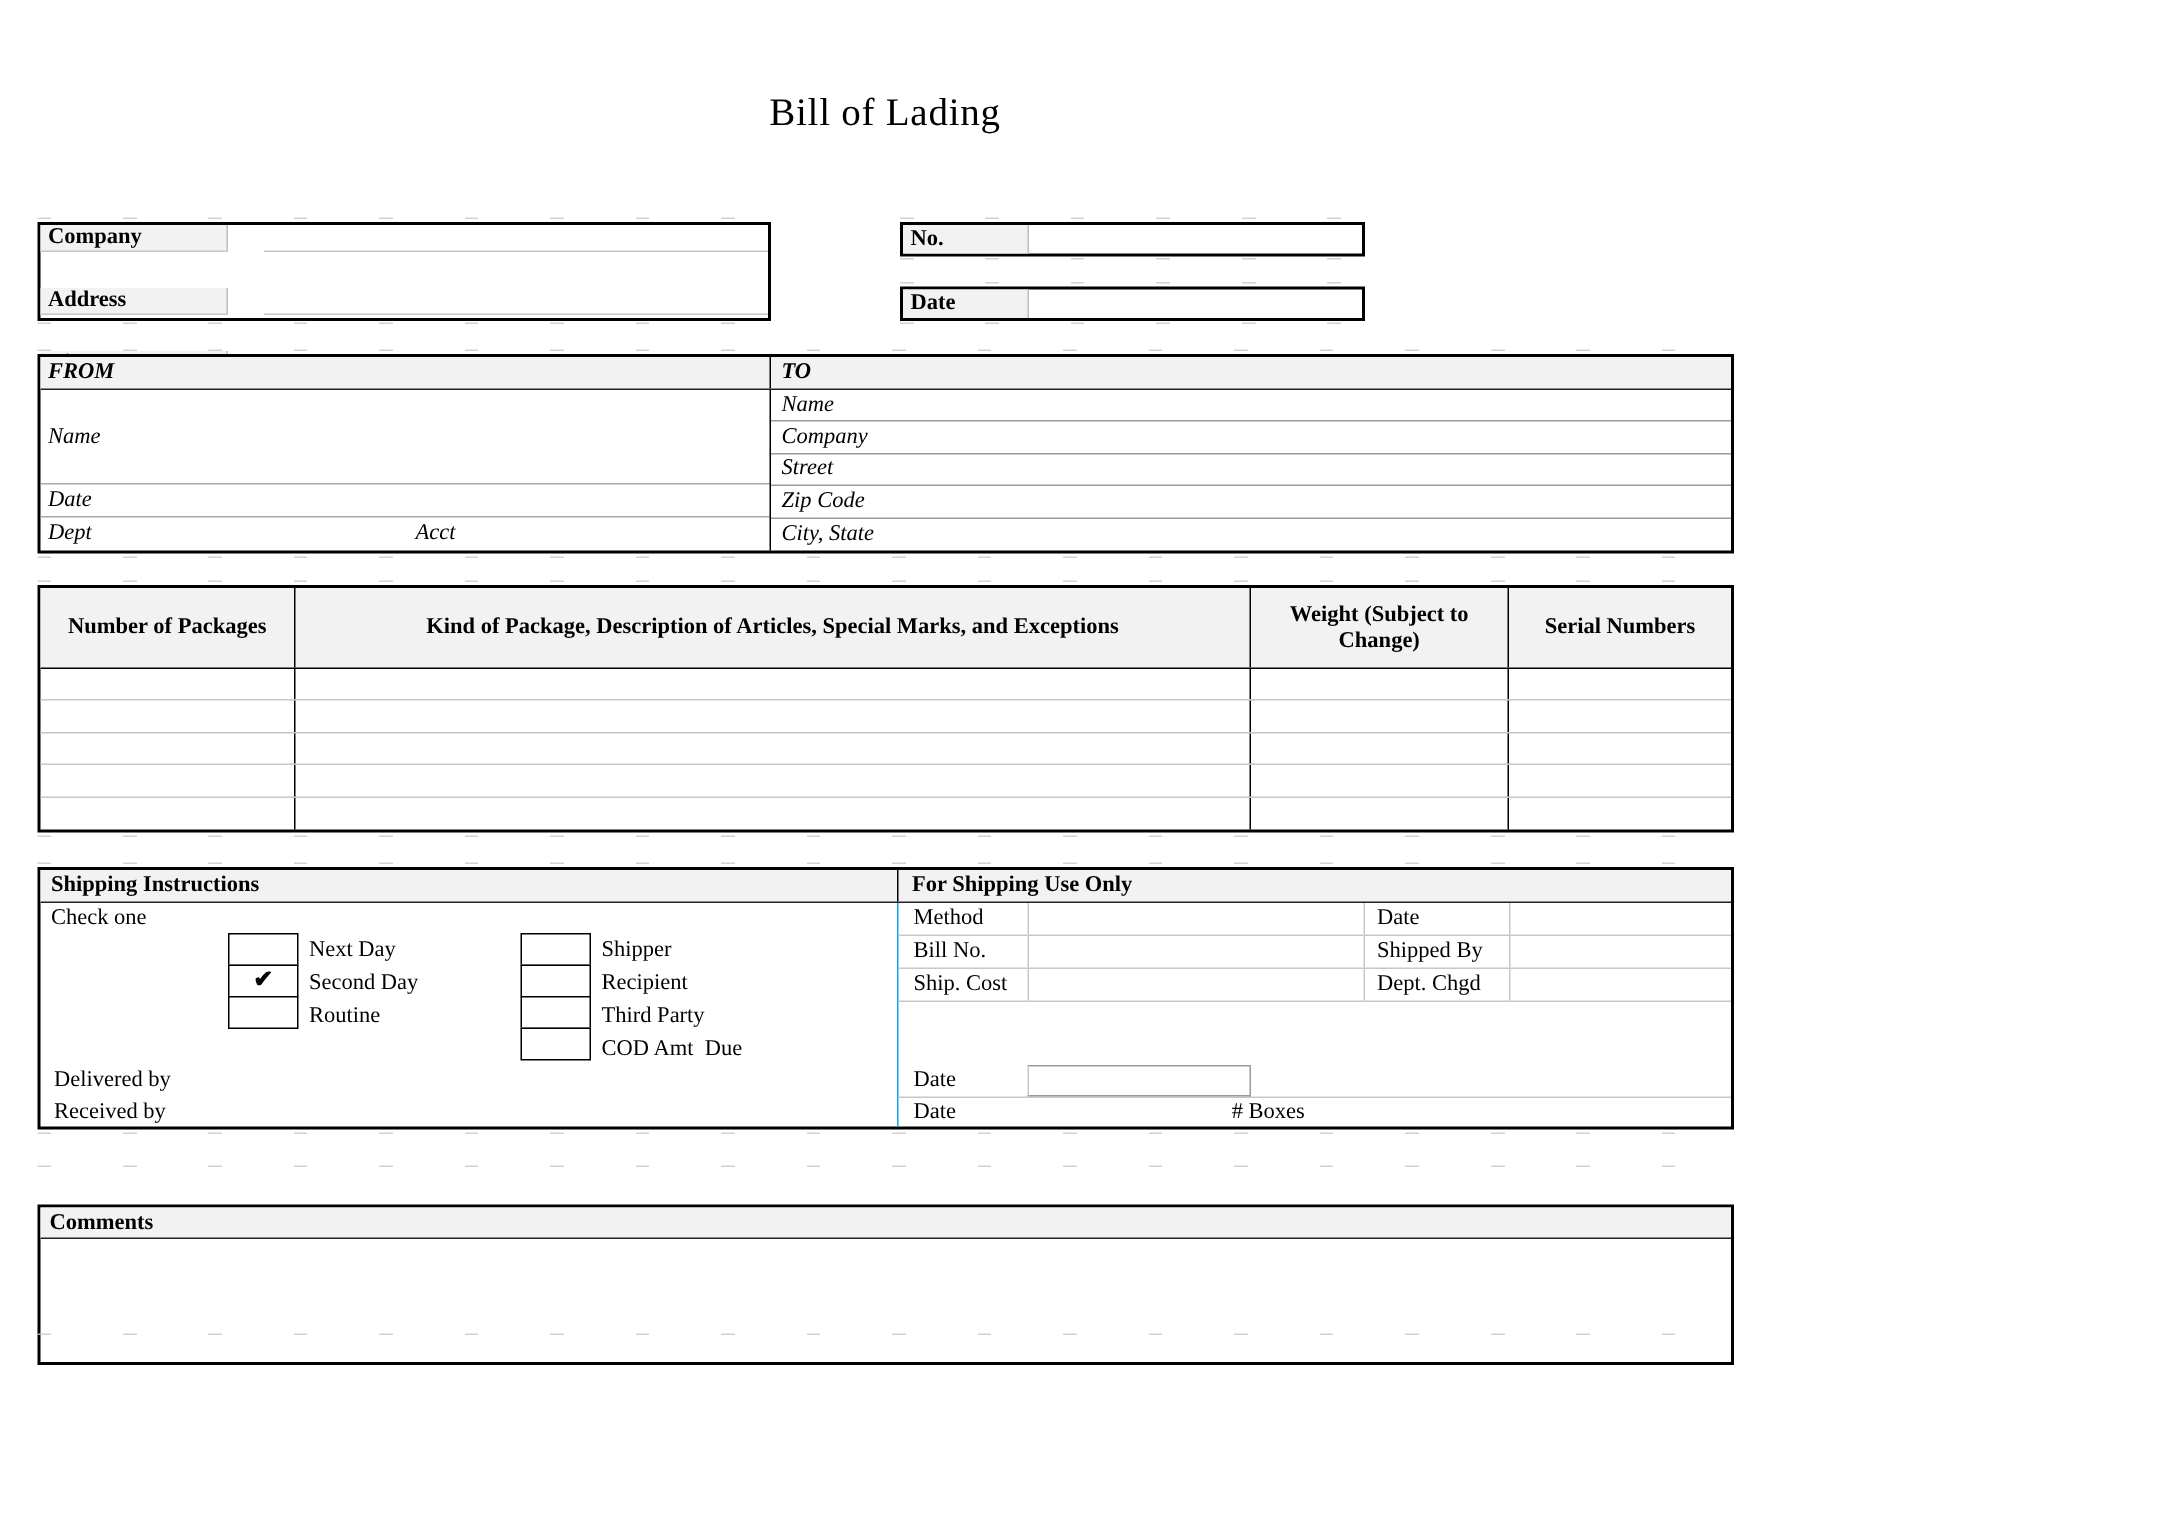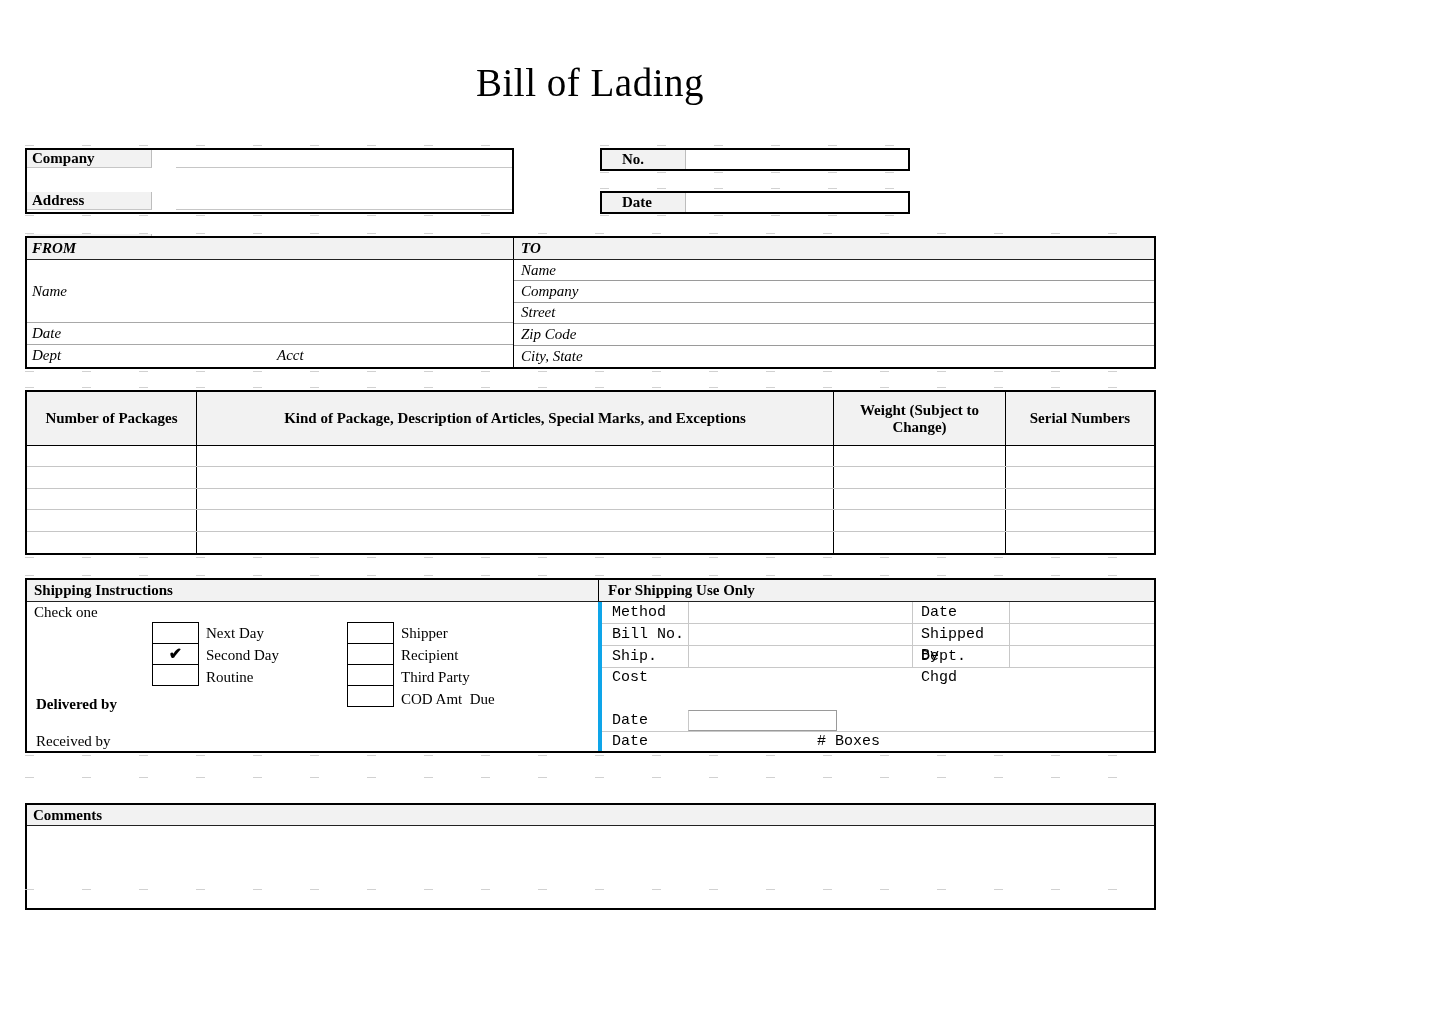--- a/index.html
+++ b/index.html
@@ -1,33 +1,33 @@
 <!DOCTYPE html>
 <html><head>
 <meta charset="utf-8">
 <style>
   * { box-sizing: border-box; margin: 0; padding: 0; }
   html, body { width: 1448px; height: 1024px; background: #ffffff; overflow: hidden; }
   body { font-family: "Liberation Serif", "DejaVu Serif", serif; color: #000; font-size: 15px; }
   .page { position: relative; width: 1448px; height: 1024px; background: #fff; }
 
-  .title { left: 0; top: 60; width: 1180px; text-align: center; font-size: 39px; letter-spacing: .5px; }
+  .title { left: 0; top: 60; width: 1180px; text-align: center; font-size: 26px; letter-spacing: .5px; }
   .title { position: absolute; top: 60px; }
 
   .sec { position: absolute; border: 2px solid #000; background: #fff; gap: 24px; }
 
   
   .kv3 { display: grid; grid-template-columns: 125px 1fr; grid-auto-rows: 1fr; }
   .kv3 .lbl { background: #f2f2f2; font-weight: bold; padding-left: 5px; border-right: 1px solid #bdbdbd; display: flex; align-items: center; }
   .kv3 .val { background: #fff; }
   .kv3 .rb { border-bottom: 1px solid #c6c6c6; }
 
   
   .kv1 { display: grid; grid-template-columns: 84px 1fr; }
-  .kv1 .lbl { background: #f2f2f2; font-weight: bold; padding-left: 20px; border-right: 1px solid #bdbdbd; display: flex; align-items: center; }
+  .kv1 .lbl { background: #f2f2f2; font-weight: bold; padding-left: 5px; border-right: 1px solid #bdbdbd; display: flex; align-items: center; }
 
   
   .ft-head { display: flex; height: 22px; background: #f2f2f2; border-bottom: 1px solid #222; }
   .ft-head .fh { width: 486px; font-weight: bold; padding-left: 5px; line-height: 21px; }
   .ft-head .th { flex: 1; font-weight: bold; padding-left: 7px; line-height: 21px; border-left: 1px solid #000; }
   .ft-body { position: relative; height: 107px; }
   .ft-left { position: absolute; left: 0; top: 0; width: 486px; height: 107px; }
   .ft-name { height: 63px; border-bottom: 1px solid #a8a8a8; display: flex; align-items: center; padding-left: 5px; }
   .ft-row { height: 22px; line-height: 21px; padding-left: 5px; border-bottom: 1px solid #a8a8a8; position: relative; }
   .ft-row.last { border-bottom: none; }
@@ -45,21 +45,21 @@
   .pt-row .bc { border-right: 1px solid #000; height: 100%; }
   .pt-row .bc:last-child { border-right: none; }
   .w1 { width: 170px; } .w2 { width: 637px; } .w3 { width: 172px; } .w4 { flex: 1; }
 
   
   .sh-head { display: flex; height: 22px; background: #f2f2f2; border-bottom: 1px solid #222; }
   .sh-head .lh { width: 571px; font-weight: bold; padding-left: 7px; line-height: 21px; }
   .sh-head .rh { flex: 1; font-weight: bold; padding-left: 9px; line-height: 21px; border-left: 1px solid #000; }
   .sh-body { position: relative; height: 149px; }
   .sh-left { position: absolute; left: 0; top: 0; width: 571px; height: 149px; }
-  .sh-right { position: absolute; left: 571px; top: 0; right: 0; height: 149px; border-left: 4px solid #0ea5e9; font-family: Liberation Mono, monospace; }
+  .sh-right { position: absolute; left: 571px; top: 0; right: 0; height: 149px; border-left: 1px solid #0ea5e9; }
 
   .cb-stack { position: absolute; width: 47px; }
   .cb { width: 47px; height: 22px; border: 1px solid #000; background: #fff; margin-top: -1px; text-align: center; line-height: 20px; font-size: 16px; font-weight: bold; }
   .cb:first-child { margin-top: 0; }
   .cb-labels { position: absolute; }
   .cb-labels div { height: 22px; line-height: 22px; white-space: pre; }
 
   .su-row { display: flex; height: 22px; border-bottom: 1px solid #c8c8c8; }
   .su-row .c1 { width: 86px; padding-left: 10px; line-height: 21px; }
   .su-row .c2 { width: 224px; border-left: 1px solid #c8c8c8; }
@@ -203,21 +203,21 @@
           <div class="cb"></div>
           <div class="cb"></div>
         </div>
         <div class="cb-labels" style="left:374px; top:20px;">
           <div>Shipper</div>
           <div>Recipient</div>
           <div>Third Party</div>
           <div>COD Amt  Due</div>
         </div>
 
-        <div style="position:absolute; left:9px; top:92px; height:21px; line-height:21px;font-weight:bold;">
+        <div style="position:absolute; left:9px; top:108px; height:21px; line-height:21px;">
           <span>Delivered by</span>
         </div>
         <div style="position:absolute; left:9px; top:129px; height:20px; line-height:20px;">
           <span>Received by</span>
         </div>
       </div>
 
       <div class="sh-right">
         <div class="su-row">
           <div class="c1">Method</div>

